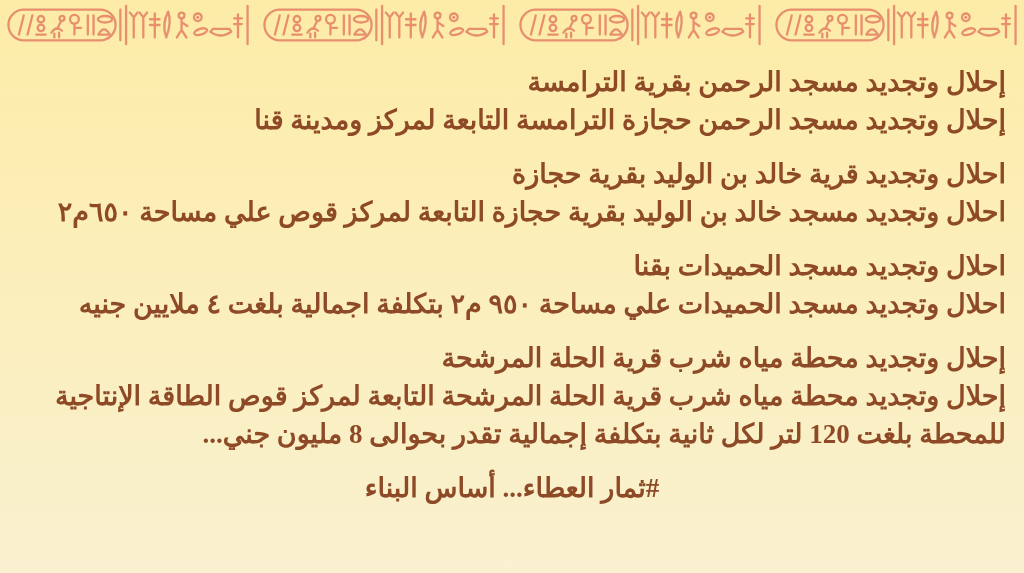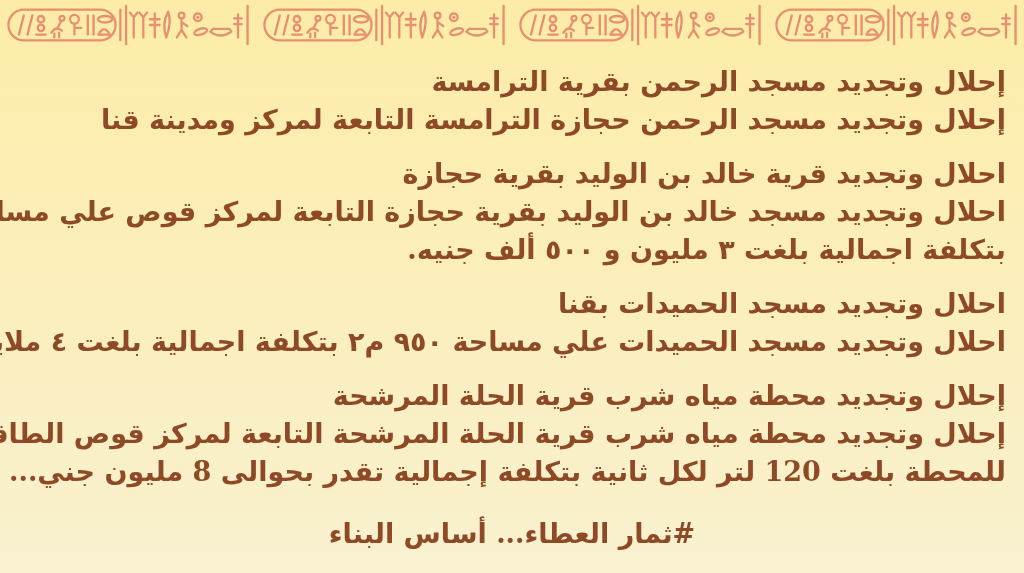--- a/index.html
+++ b/index.html
@@ -26,27 +26,28 @@
   .tile{width:256px;height:44px;flex:0 0 auto;}
   .content{
     direction:rtl;
     text-align:right;
     padding:10px 18px 0;
     color:var(--ink);
     font-weight:bold;
     font-size:27px;
     line-height:38px;
     overflow:hidden;
+    font-family:Liberation Serif, serif;
   }
   .para{margin:0 0 16px 0;}
   .line{display:block;white-space:nowrap;}
   .hashtag{
     direction:rtl;
     text-align:center;
-    margin-top:24px;
+    margin-top:16px;
     color:var(--ink);
     font-weight:bold;
     font-size:27px;
     line-height:38px;
     white-space:nowrap;
   }
 </style>
 </head>
 <body>
 
@@ -210,21 +211,20 @@
   <main class="content" dir="rtl">
 
     <p class="para">
       <span class="line">إحلال وتجديد مسجد الرحمن بقرية الترامسة</span>
       <span class="line">إحلال وتجديد مسجد الرحمن حجازة الترامسة التابعة لمركز ومدينة قنا</span>
     </p>
 
     <p class="para">
       <span class="line">احلال وتجديد قرية خالد بن الوليد بقرية حجازة</span>
       <span class="line">احلال وتجديد مسجد خالد بن الوليد بقرية حجازة التابعة لمركز قوص علي مساحة ٦٥٠م٢</span>
-      <span class="line">بتكلفة اجمالية بلغت ٣ مليون و ٥٠٠ ألف جنيه.</span>
     </p>
 
     <p class="para">
       <span class="line">احلال وتجديد مسجد الحميدات بقنا</span>
       <span class="line">احلال وتجديد مسجد الحميدات علي مساحة ٩٥٠ م٢ بتكلفة اجمالية بلغت ٤ ملايين جنيه</span>
     </p>
 
     <p class="para">
       <span class="line">إحلال وتجديد محطة مياه شرب قرية الحلة المرشحة</span>
       <span class="line">إحلال وتجديد محطة مياه شرب قرية الحلة المرشحة التابعة لمركز قوص الطاقة الإنتاجية</span>

